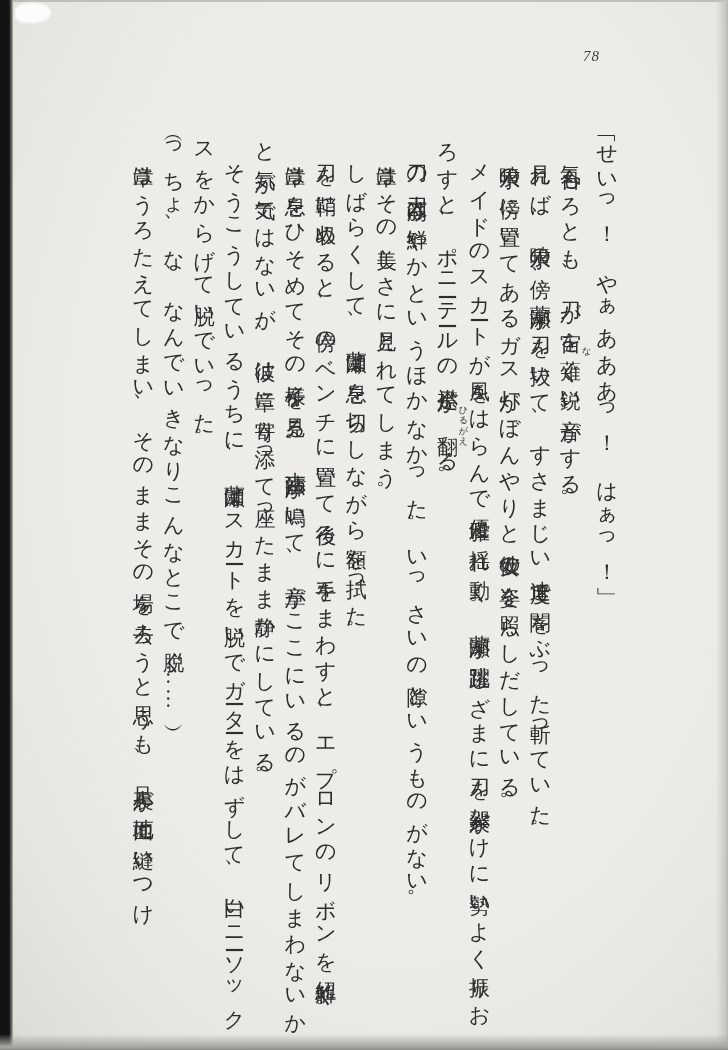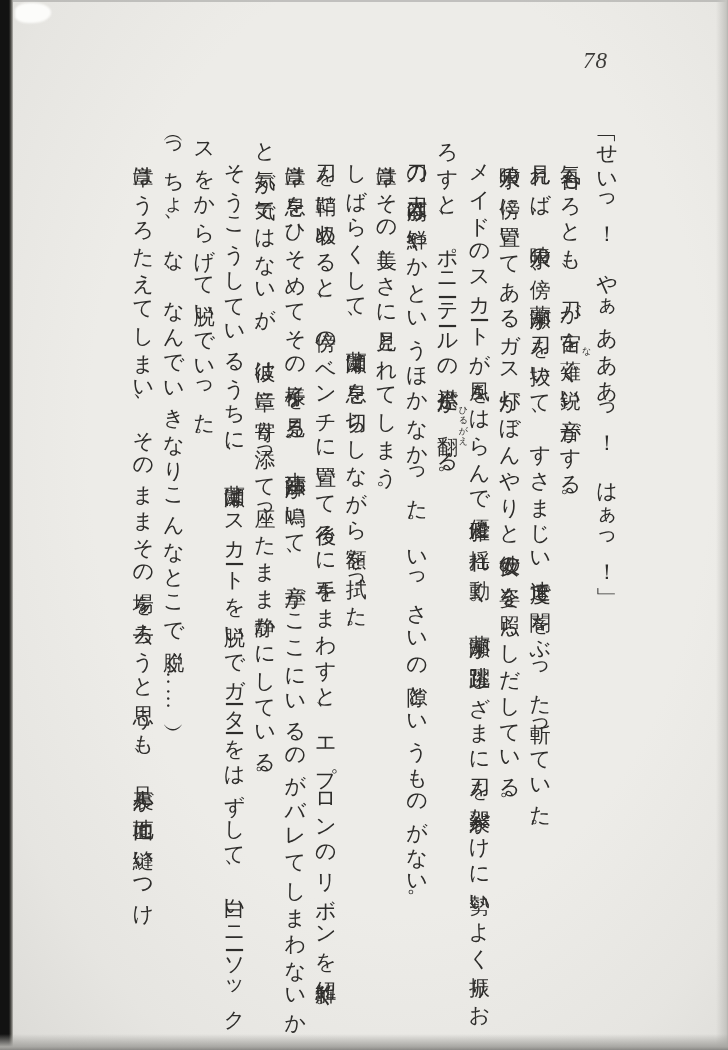--- a/index.html
+++ b/index.html
@@ -51,21 +51,21 @@
   .bottom-shade {
     position: absolute;
     bottom: 0; left: 0;
     width: 100%; height: 16px;
     background: linear-gradient(to bottom, rgba(180,179,175,0), #a8a7a3 80%, #8a8986);
   }
   .page-number {
     position: absolute;
     top: 48px;
     left: 583px;
-    font-size: 23px;
+    font-size: 15px;
     font-style: italic;
     color: #3d3c3a;
     letter-spacing: 1px;
   }
   .text-body {
     position: absolute;
     top: 128px;
     right: 106px;
     width: 522px;
     height: 906px;

